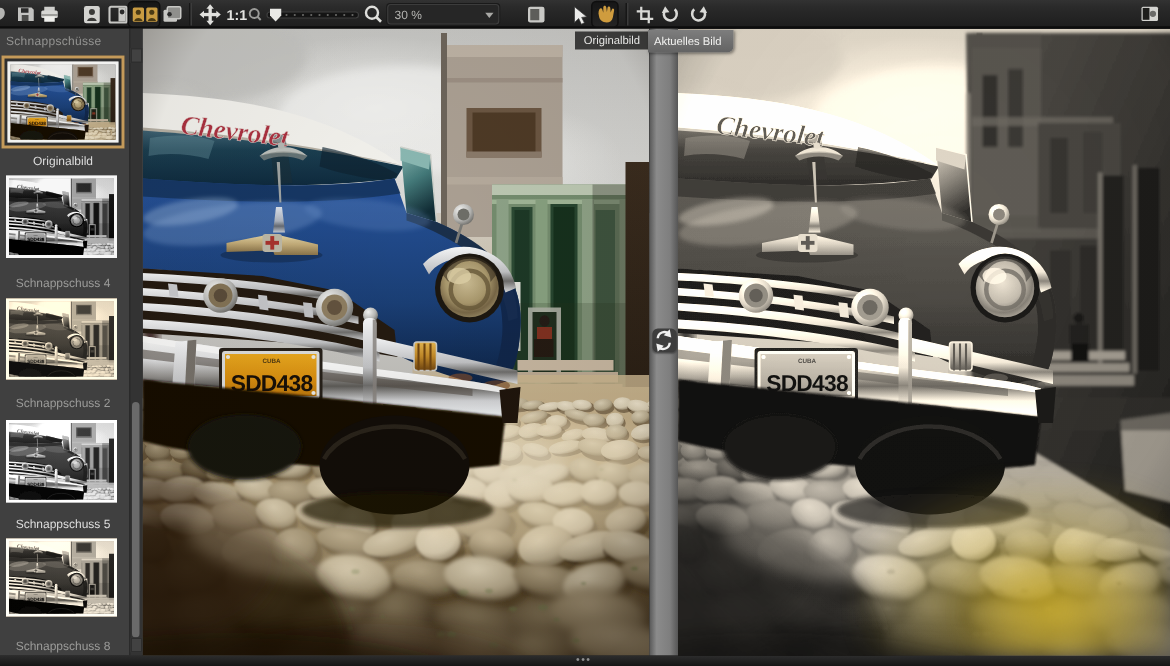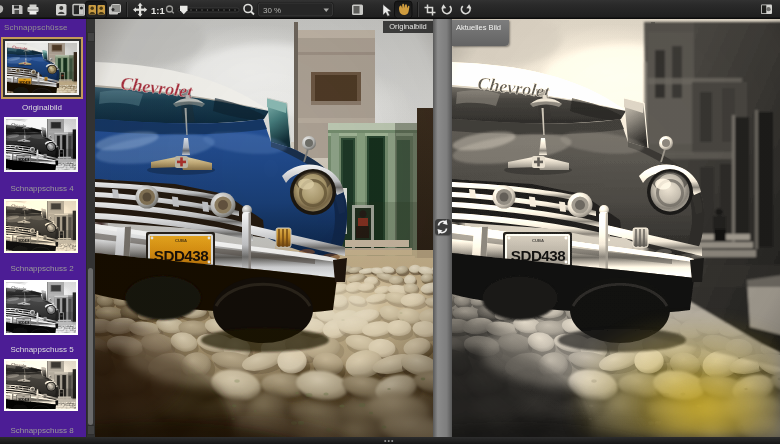--- a/index.html
+++ b/index.html
@@ -1,34 +1,34 @@
 <!DOCTYPE html>
 <html><head><meta charset="utf-8"><style>
 *{margin:0;padding:0;box-sizing:border-box}
 body{width:780px;height:444px;overflow:hidden;font-family:"Liberation Sans",sans-serif;background:#1d1d1d}
 #app{position:relative;width:780px;height:444px;overflow:hidden;background:#1d1d1d}
-#sidebar{position:absolute;left:0;top:19px;width:95px;height:418px;background:#4c1d95;overflow:hidden}
+#sidebar{position:absolute;left:0;top:19px;width:95px;height:418px;background:#404040;overflow:hidden}
 #sidebar .hdr{position:absolute;left:4px;top:4px;font-size:8px;color:#939391;letter-spacing:.2px}
 .sel{position:absolute;left:1px;top:18px;width:82px;height:62px;border:2px solid #c49a5a;background:#2f2f2f}
 .th{position:absolute;border:2px solid #f2f2f0;background:#888;overflow:hidden;display:block}
 .lbl{position:absolute;left:0;width:84px;text-align:center;font-size:8px;color:#9b9b99}
 .lbl.w{color:#dedede}
 #sb-gutter{position:absolute;left:86px;top:0;width:9px;height:418px;background:#333;border-left:1px solid #2a2a2a}
 #sb-thumb{position:absolute;left:88px;top:249px;width:5px;height:157px;background:#6a6a6a;border-radius:3px}
 .sb-box{position:absolute;left:86.5px;width:8px;height:10px;background:#424242;border:1px solid #2e2e2e}
 #lp{position:absolute;left:95px;top:19px;width:338px;height:418px;overflow:hidden}
 #rp{position:absolute;left:452px;top:19px;width:328px;height:418px;overflow:hidden}
 #lp svg,#rp svg{position:absolute;left:0;top:0}
 #rp .ph{filter:grayscale(1) sepia(.3) brightness(1.05) contrast(.99)}
 #divider{position:absolute;left:433px;top:19px;width:19px;height:418px;background:linear-gradient(90deg,#585858,#8b8b8b 25%,#7e7e7e 72%,#565656)}
 #sync{position:absolute;left:1.5px;top:200px;width:16px;height:16px;background:#3d3d3d;border-radius:3.5px;box-shadow:0 1px 1px rgba(0,0,0,.3)}
 #bottom{position:absolute;left:0;top:437px;width:780px;height:7px;background:linear-gradient(#2d2d2d,#151515)}
 #dots{position:absolute;left:384px;top:439px;width:14px;height:3px;color:#909090;font-size:7px;line-height:3px;letter-spacing:1px}
 #olabel{position:absolute;left:383px;top:21px;width:50px;height:12px;background:rgba(22,22,22,.78);color:#e6e6e4;font-size:7.5px;line-height:12px;text-align:center}
-#atab{position:absolute;left:452px;top:20px;width:57px;height:26px;background:linear-gradient(#7d7d7d,#636363);border-radius:0 0 4px 0;color:#f2f2f0;font-size:7.5px;line-height:15px;padding-left:4px;box-shadow:1px 1px 2px rgba(0,0,0,.4)}
+#atab{position:absolute;left:432px;top:20px;width:57px;height:15px;background:linear-gradient(#7d7d7d,#636363);border-radius:0 0 4px 0;color:#f2f2f0;font-size:7.5px;line-height:15px;padding-left:4px;box-shadow:1px 1px 2px rgba(0,0,0,.4)}
 .ypatch{position:absolute;right:0;bottom:0;width:210px;height:120px;background:radial-gradient(ellipse at 60% 70%,rgba(185,155,25,.65),rgba(185,155,25,0) 75%);filter:blur(6px)}
 .ypatch2{position:absolute;right:10px;bottom:0;width:130px;height:70px;background:radial-gradient(ellipse at 50% 60%,rgba(228,195,50,.58),rgba(228,195,50,0) 75%);filter:blur(6px)}
 </style></head><body>
 <div id="app">
  <svg width="0" height="0" style="position:absolute">
       <defs>
 
 <linearGradient id="skyg" x1="0" y1="0" x2="0" y2="1">
  <stop offset="0" stop-color="#c5c5c2"></stop>
           <stop offset=".45" stop-color="#dadad7"></stop>

